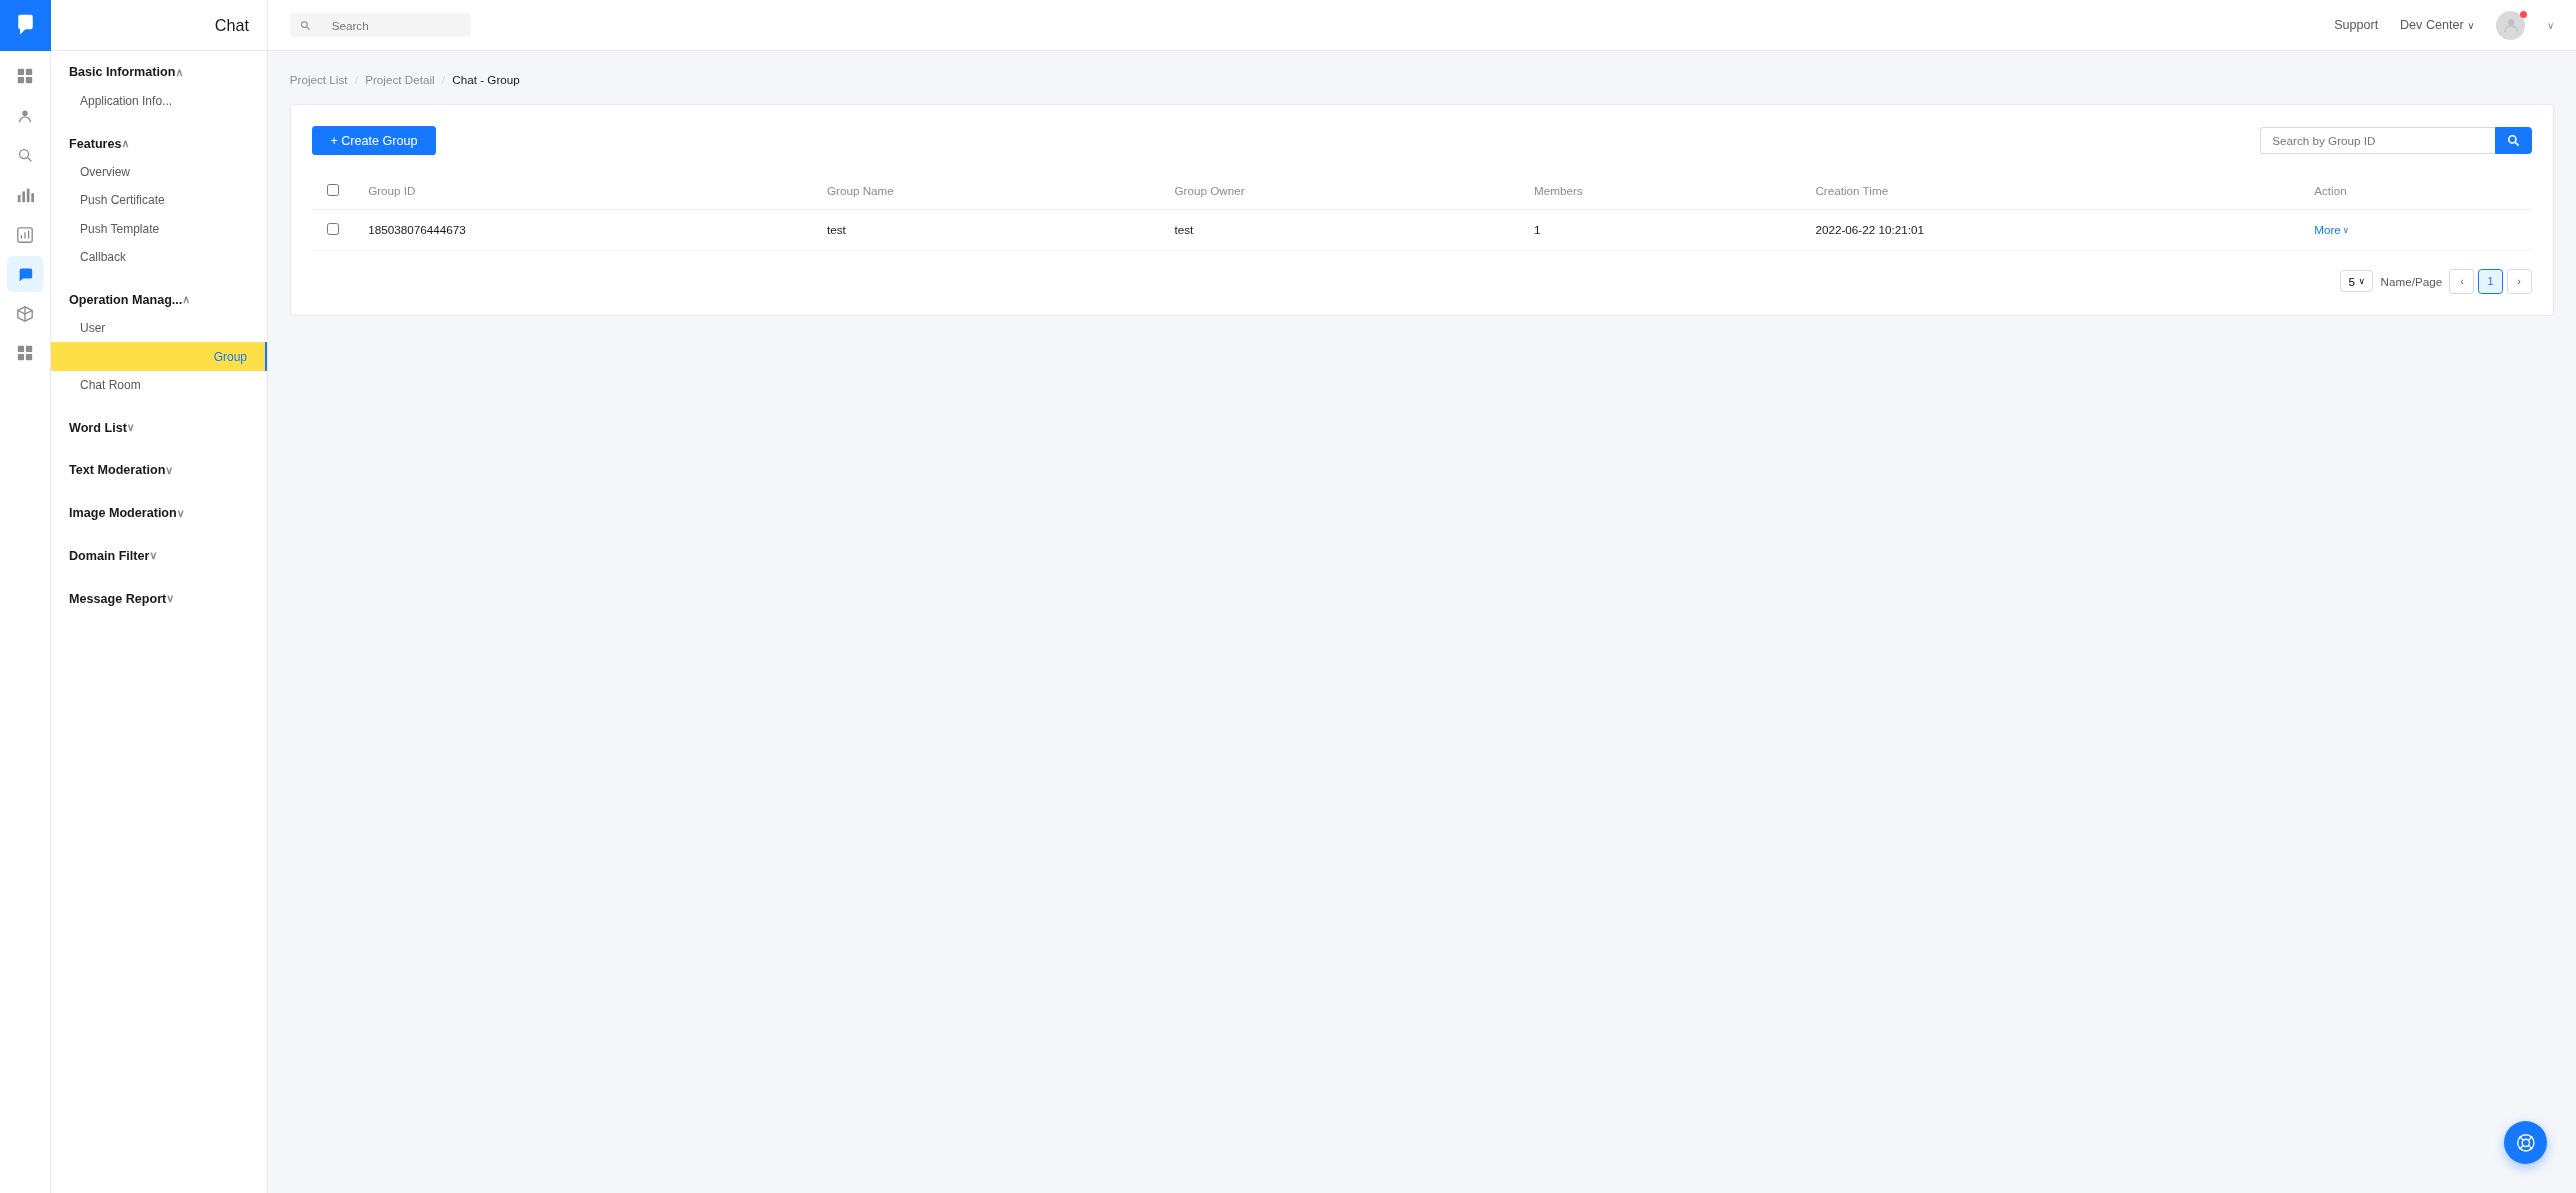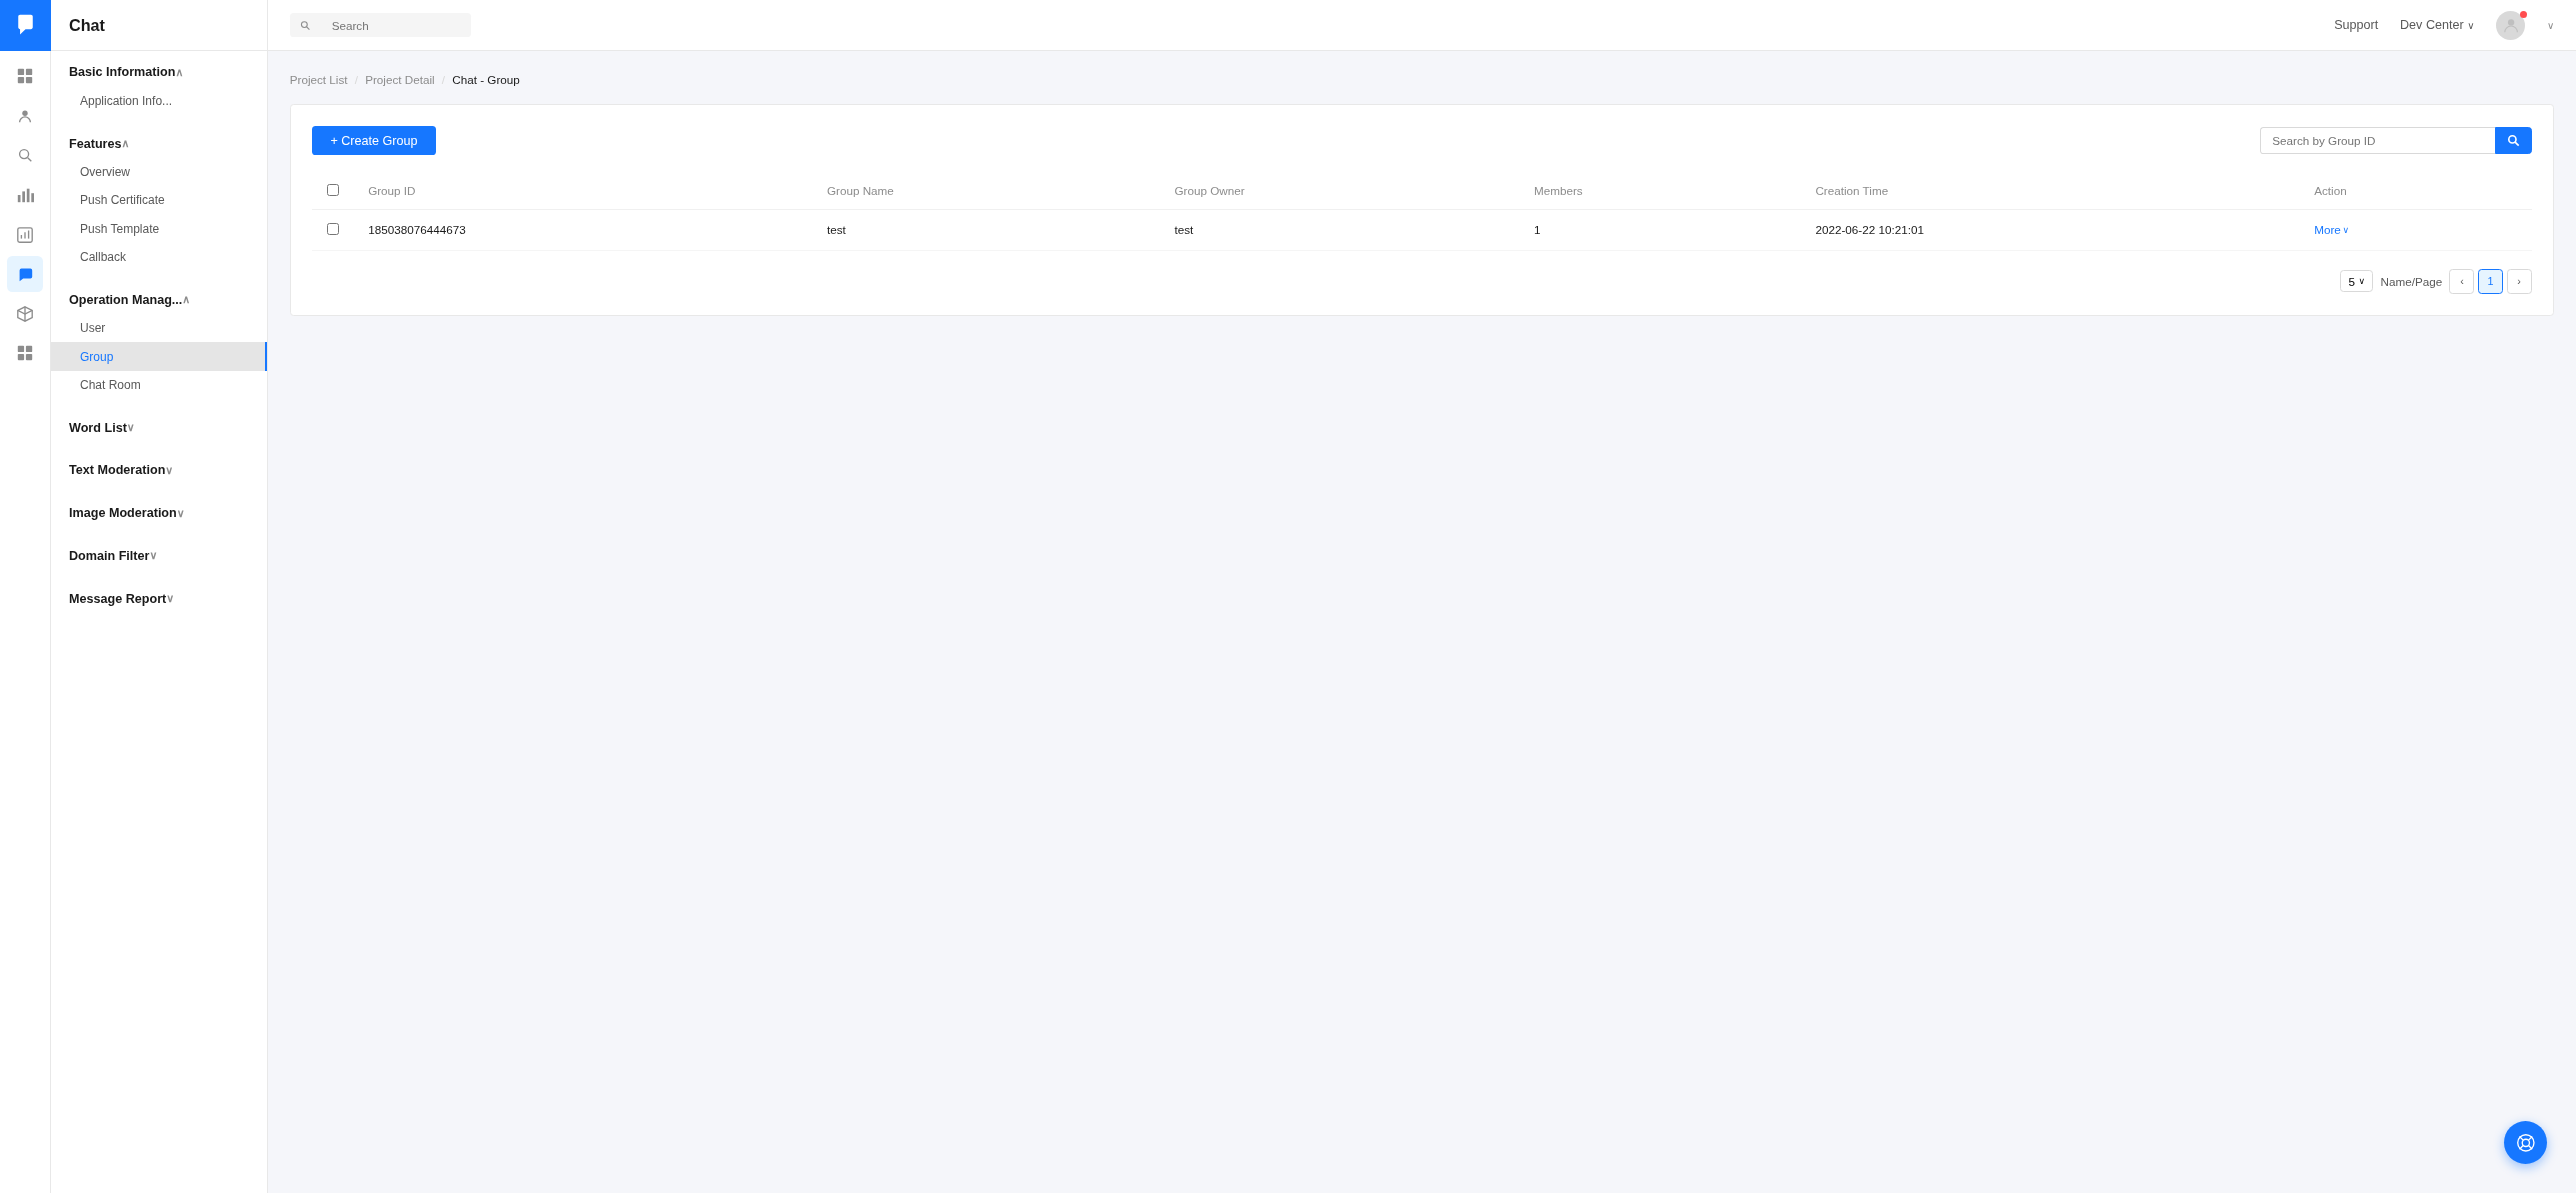--- a/index.html
+++ b/index.html
@@ -49,22 +49,23 @@
       flex-shrink: 0;
       overflow-y: auto;
     }
     .sidebar-header {
       height: 51px;
       display: flex;
       align-items: center;
       padding: 0 18px;
       border-bottom: 0.9px solid #e8e8e8;
       font-size: 16.2px;
-      font-weight: 700;
+      font-weight: 400;
       color: #1a1a1a;
+      justify-content: flex-end;
     }
     .sidebar-section {
       padding: 7.2px 0;
     }
     .sidebar-section-header {
       display: flex;
       align-items: center;
       justify-content: flex-start;
       padding: 7.2px 18px;
       font-size: 12.6px;
@@ -73,22 +74,23 @@
       cursor: pointer;
     }
     .sidebar-item {
       padding: 7.2px 18px 7.2px 29px;
       font-size: 12px;
       color: #595959;
       cursor: pointer;
     }
     .sidebar-item.active {
       color: #1677ff;
-      background: #e5e5e5;
+      background: #fde047;
       border-right: 2.7px solid #1677ff;
+      text-align: right;
     }
     .chevron { font-size: 10.8px; color: #8c8c8c; }
 
     
     .main-area {
       flex: 1;
       display: flex;
       flex-direction: column;
       overflow: hidden;
     }

